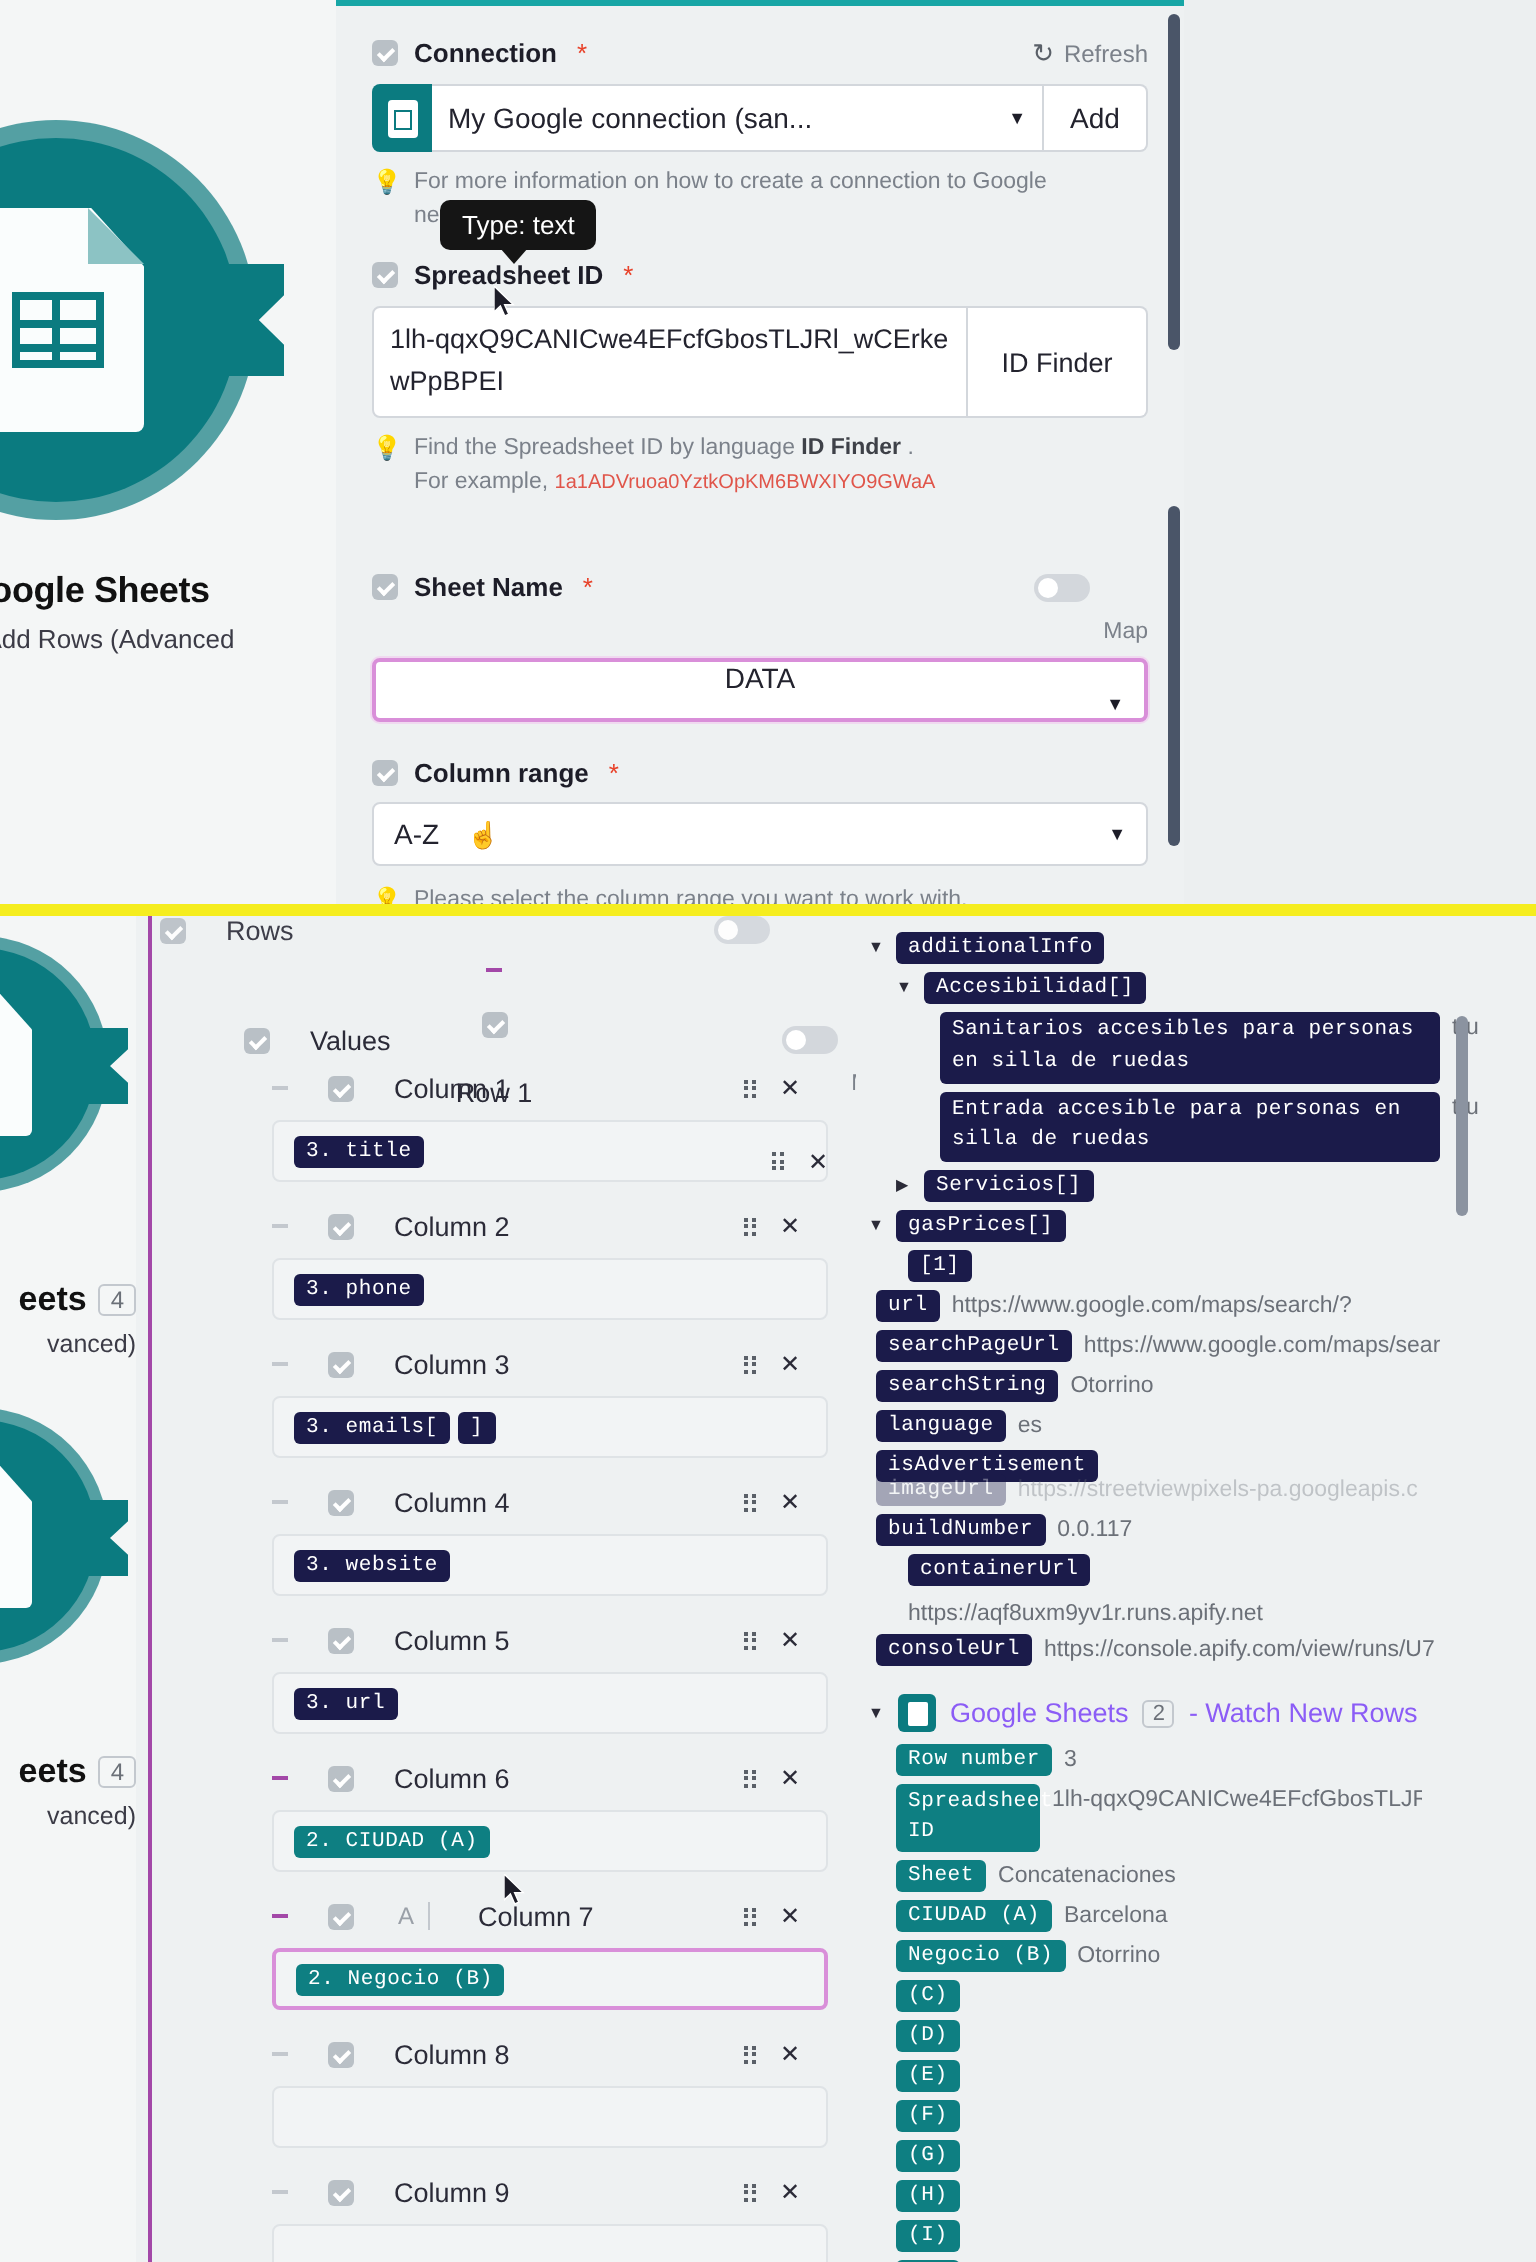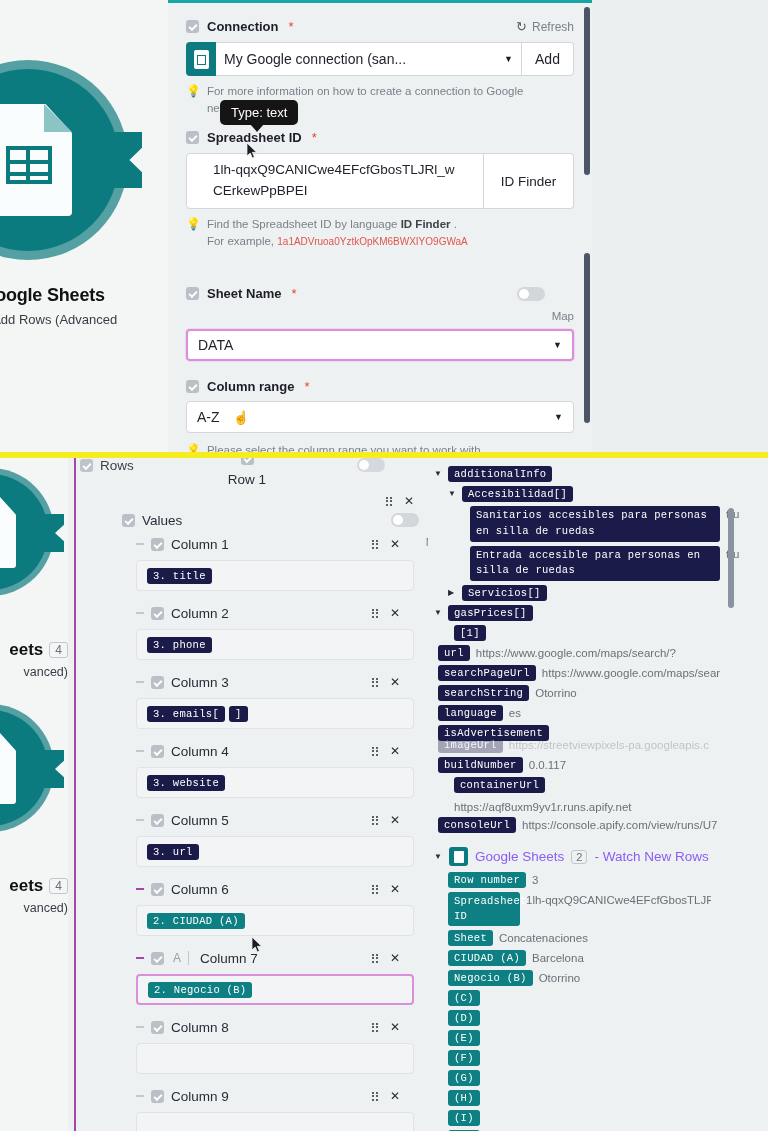--- a/index.html
+++ b/index.html
@@ -58,33 +58,33 @@
   .bulb { color:#f0c419; font-size:12px; flex:none; }
   .hint a { color:#c5258f; text-decoration:none; font-weight:bold; }
   .hint b { color:#3e4148; }
   .code-ex { color:#e0554a; font-size:10px; font-family:"Liberation Sans",sans-serif; }
 
   .tooltip { position:absolute; left:220px; top:100px; background:#151515; color:#fff; font-size:13px;
       padding:5px 11px; border-radius:5px; z-index:20; }
   .tooltip:after { content:""; position:absolute; left:30px; bottom:-7px; border-left:7px solid transparent; border-right:7px solid transparent; border-top:8px solid #151515; }
 
   .ssid-row { display:flex; margin-top:8px; }
-  .ssid-box { flex:1; background:#fff; border:1px solid #d3d7dc; border-radius:4px 0 0 4px; padding:6px 26px;
+  .ssid-box { flex:1; background:#fff; border:1px solid #d3d7dc; border-radius:4px 0 0 4px; padding:6px 8px;
       font-size:13.5px; line-height:1.55; color:#23232e; word-break:break-all; min-height:52px; }
   .idfinder { width:90px; background:#fff; border:1px solid #d3d7dc; border-left:none; border-radius:0 4px 4px 0;
       display:flex; align-items:center; justify-content:center; font-size:13.5px; color:#23232e; }
 
   .toggle-wrap { margin-left:auto; display:flex; align-items:center; gap:7px; }
   .toggle { width:28px; height:14px; border-radius:8px; background:#d3d7dc; position:relative; }
   .toggle:after { content:""; position:absolute; left:2px; top:2px; width:10px; height:10px; border-radius:50%; background:#fff; }
   .map-lbl { font-size:11.5px; color:#7b818a;margin-top:44px; }
 
   .select-box { margin-top:7px; height:32px; background:#fff; border:1px solid #d3d7dc; border-radius:4px;
       display:flex; align-items:center; padding:0 10px; font-size:14px; color:#23232e; }
-  .select-box.focus { border:2px solid #d98fd9; box-shadow:0 0 0 1px #f0d9f0; }
+  .select-box.focus { border:2px solid #d98fd9; box-shadow:0 0 0 1px #f0d9f0;flex-direction:column; }
 
   .cursor-arrow { position:absolute; width:11px; height:16px; pointer-events:none; }
   .cursor-arrow svg { width:11px; height:16px; }
   .cursor-hand { position:absolute; font-size:13px; color:#1d1d28; }
 
   .sb { position:absolute; width:6px; border-radius:3px; background:#4a5568; }
 
   
   #divider { position:absolute; left:0; top:452px; width:768px; height:6px; background:#f5ed1f; z-index:30; }
 
@@ -100,21 +100,21 @@
   .mini-node .pg { position:absolute; left:34px; top:28px; width:56px; height:72px; background:#fafdfd; border-radius:3px;
       clip-path: polygon(0 0, 70% 0, 100% 26%, 100% 100%, 0 100%); }
   .mini-title { position:absolute; left:-78px; width:150px; text-align:center; font-weight:bold; font-size:17px; color:#111; display:flex; justify-content:flex-end; align-items:center; gap:6px; }
   .badge { border:1px solid #c3c8ce; border-radius:3px; padding:0 5px; font-size:12px; font-weight:normal; color:#6b7078; background:#f4f6f6; }
   .mini-sub { position:absolute; left:-78px; width:150px; text-align:right; font-size:12.5px; color:#3b3b46; }
 
   .tree-panel { position:absolute; left:68px; top:0; width:360px; height:673px; background:#eef1f2; overflow:hidden; }
   .tp-inner { position:relative; padding-left:6px; }
   .vline { position:absolute; left:6px; top:0; width:1.5px; height:673px; background:#a348a8; }
 
-  .tnode { display:flex; align-items:center; gap:7px; height:24px; padding-right:14px;justify-content:flex-end; }
+  .tnode { display:flex; align-items:center; gap:20px; height:24px; padding-right:14px; }
   .dash { width:8px; height:1.5px; background:#a348a8; flex:none; }
   .dash.grey { background:#c3c8ce; }
   .tlabel { font-size:13.5px; color:#2b2b38; }
   .tools { margin-left:auto; display:flex; align-items:center; gap:12px; color:#3b3b46; }
   .grip { display:grid; grid-template-columns:2px 2px; grid-template-rows:2px 2px 2px; gap:1.5px; }
   .grip span { background:#5a6068; width:2px; height:2px; }
   .xbtn { font-size:12px; color:#2b2b38; }
 
   .field { margin:4px 0 10px 0; height:31px; background:#f2f4f5; border:1px solid #dfe3e6; border-radius:4px;
       display:flex; align-items:center; padding:0 10px; }

